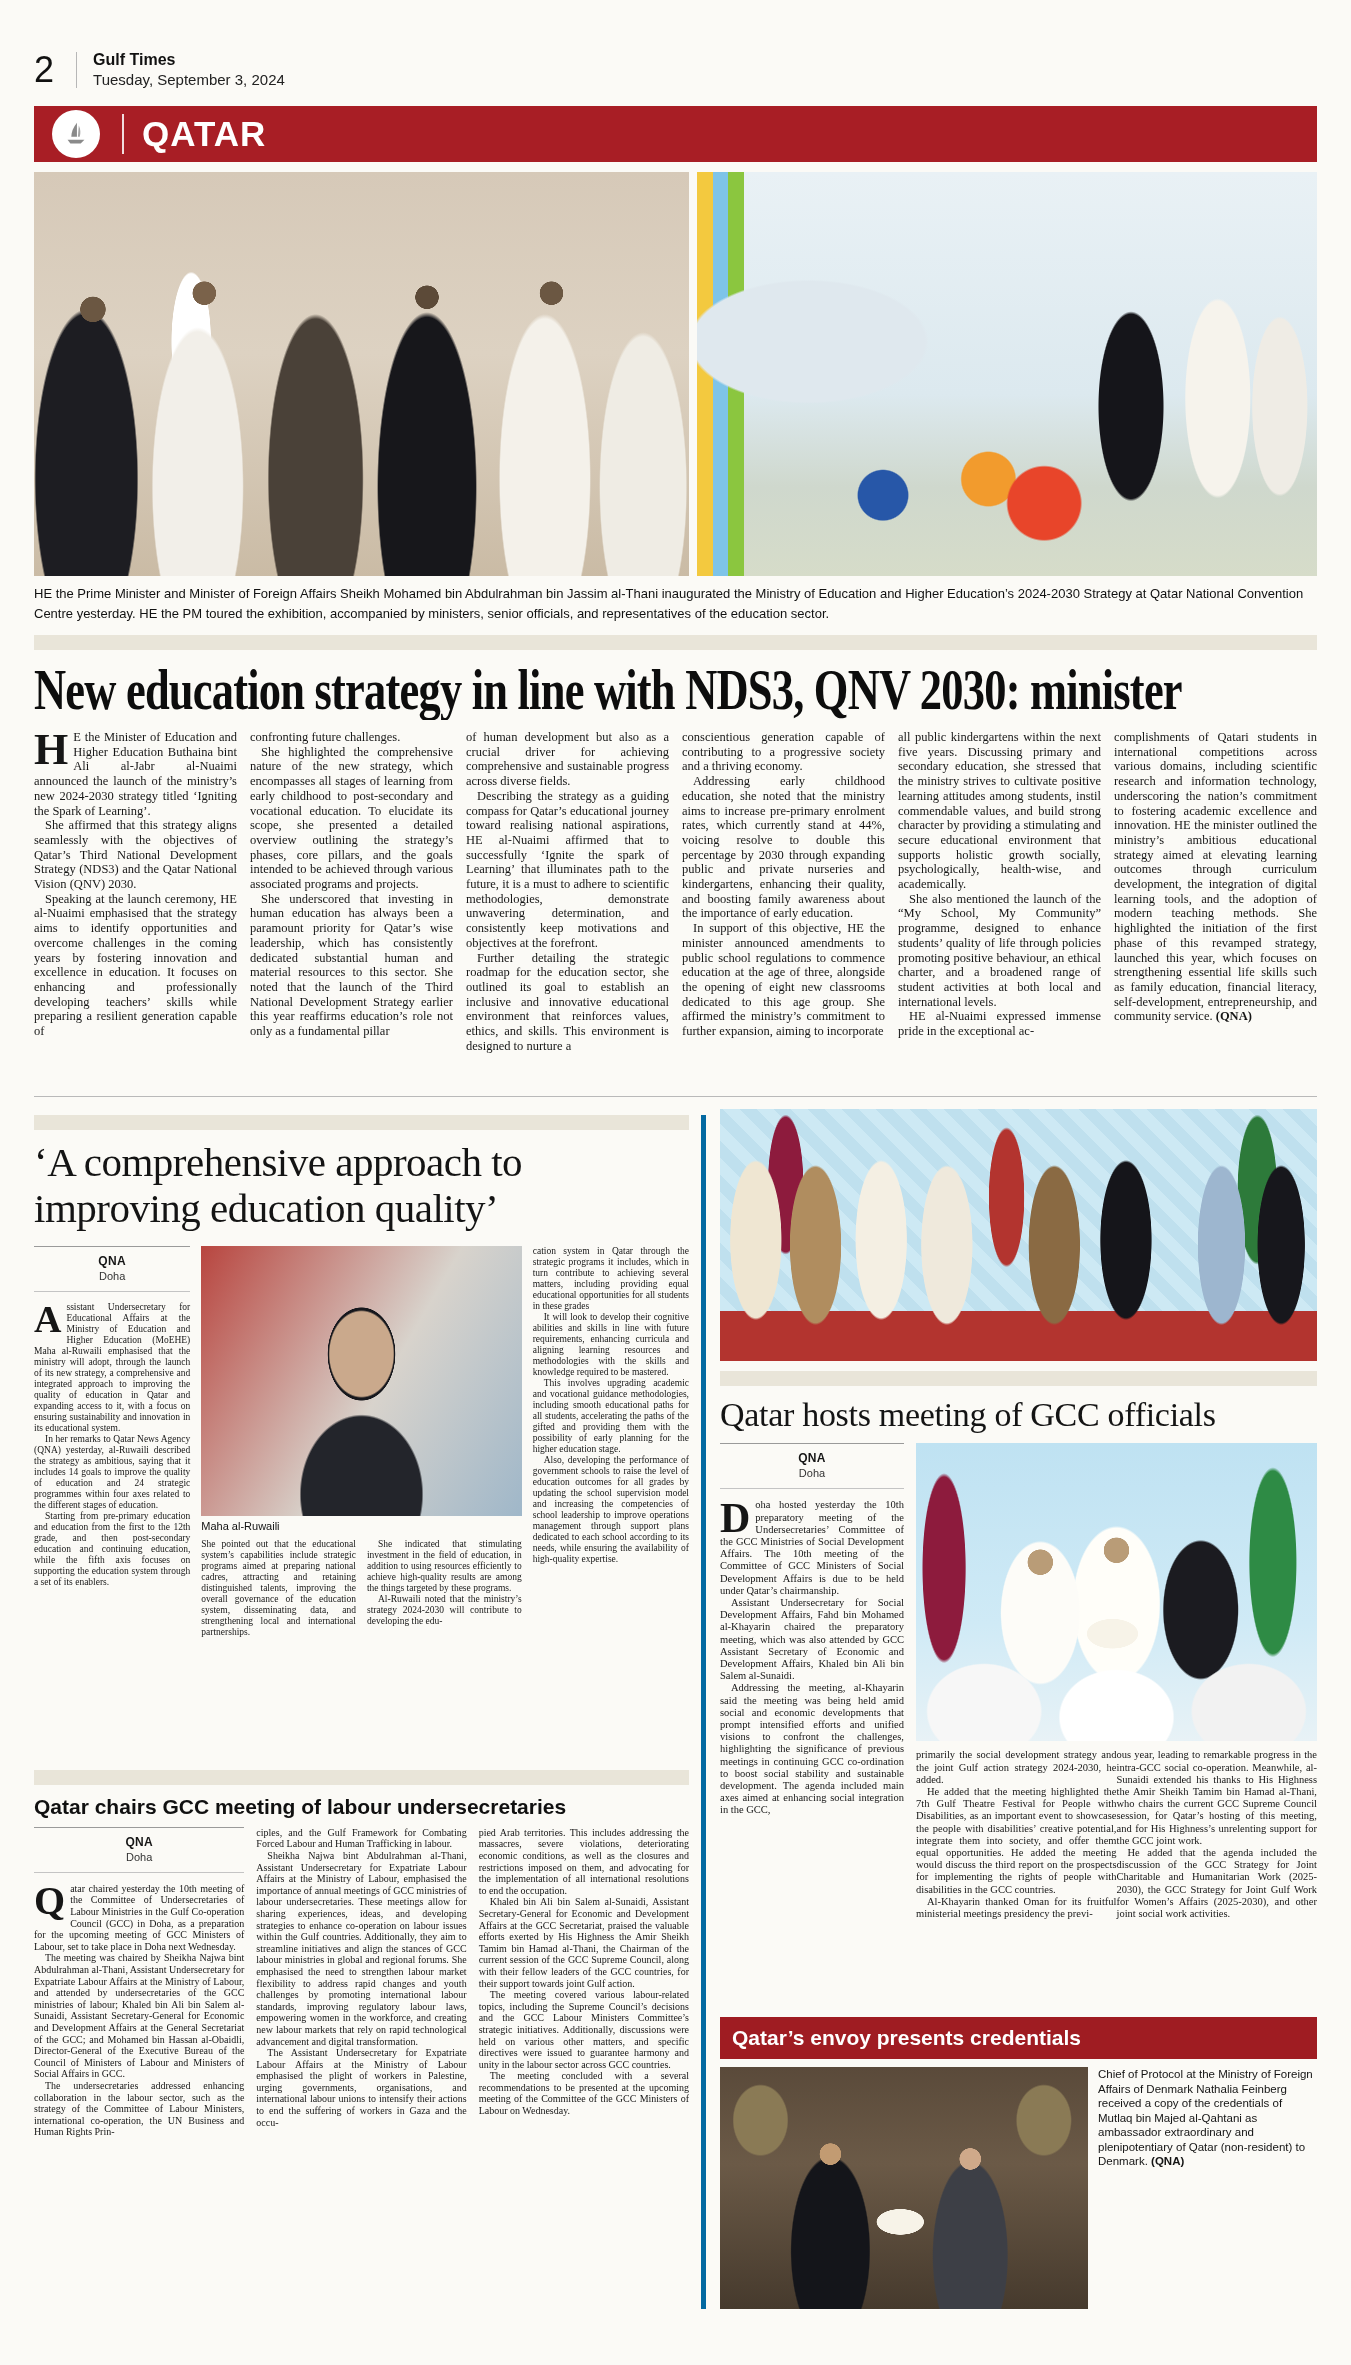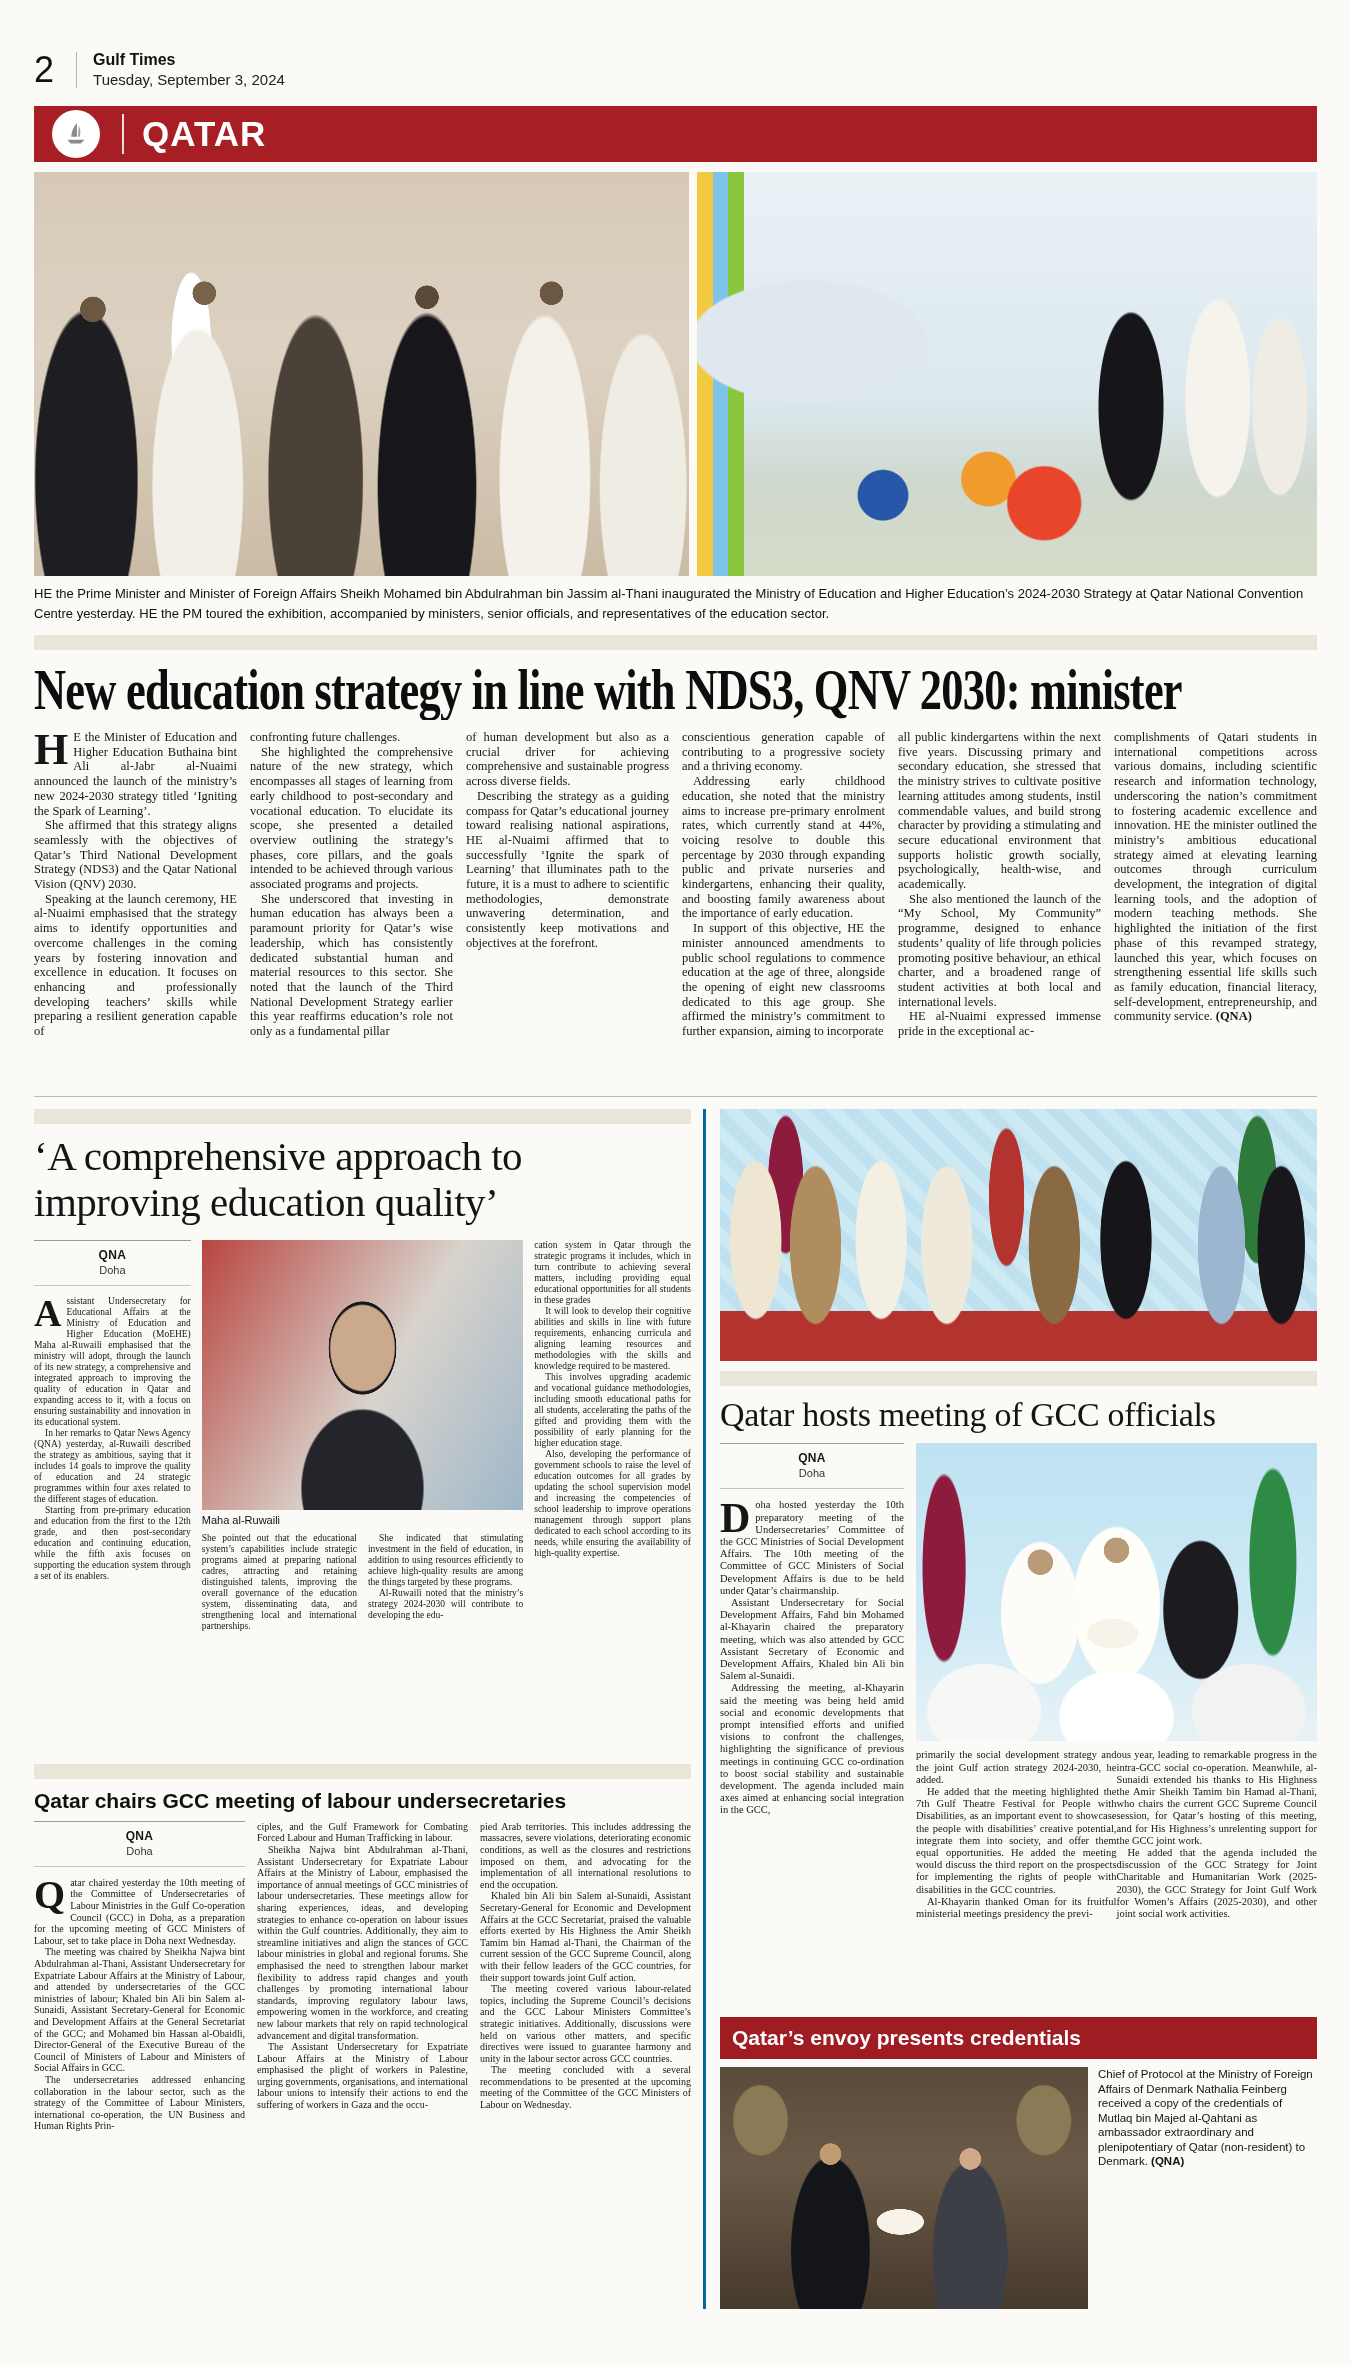--- a/index.html
+++ b/index.html
@@ -105,21 +105,21 @@
   .dc { float:left; font-weight:bold; line-height:.82; padding:2px 5px 0 0; }
   .credit { font-weight:bold; }
   
   .h1 { margin:0 0 10px 0; height:60px; overflow:hidden; }
   .h1x { display:inline-block; transform:scaleX(.78); transform-origin:left center; font-size:57px; line-height:60px; font-weight:bold; letter-spacing:-1px; white-space:nowrap; color:#0d0d0d; }
   .a1-body { display:grid; grid-template-columns:repeat(6,1fr); gap:13px; height:354px; overflow:hidden; margin-bottom:4px; }
   .a1-body p { font-size:12.5px; line-height:14.7px; }
   .dc1 { font-size:44px; }
   
   .row2 { display:flex; }
-  .colL { width:672px; flex:none; padding-right:12px; border-right:3px solid #0369a1; }
+  .colL { width:672px; flex:none; padding-right:12px; border-right:5px solid #0369a1;margin-top:6px; }
   .colR { flex:1; padding-left:14px; }
   
   .h2 { font-size:41px; line-height:1.12; font-weight:400; letter-spacing:-.5px; color:#141414; margin-bottom:14px; }
   .a2-body { display:grid; grid-template-columns:1fr 2.05fr 1fr; gap:11px; height:508px; overflow:hidden; }
   .a2-body p, .twocol p { font-size:9.5px; line-height:11px; }
   .dc2 { font-size:38px; }
   .maha-caption { font-family:"Liberation Sans",sans-serif; font-size:11px; padding:4px 0 7px 0; color:#111; }
   .twocol { columns:2; column-gap:11px; }
   
   .lab { margin-top:16px; }
@@ -183,20 +183,21 @@
         <p class="body-p">Speaking at the launch ceremony, HE al-Nuaimi emphasised that the strategy aims to identify opportunities and overcome challenges in the coming years by fostering innovation and excellence in education. It focuses on enhancing and professionally developing teachers’ skills while preparing a resilient generation capable of</p>
       </div>
       <div>
         <p class="body-p">confronting future challenges.</p>
         <p class="body-p">She highlighted the comprehensive nature of the new strategy, which encompasses all stages of learning from early childhood to post-secondary and vocational education. To elucidate its scope, she presented a detailed overview outlining the strategy’s phases, core pillars, and the goals intended to be achieved through various associated programs and projects.</p>
         <p class="body-p">She underscored that investing in human education has always been a paramount priority for Qatar’s wise leadership, which has consistently dedicated substantial human and material resources to this sector. She noted that the launch of the Third National Development Strategy earlier this year reaffirms education’s role not only as a fundamental pillar</p>
       </div>
       <div>
         <p class="body-p">of human development but also as a crucial driver for achieving comprehensive and sustainable progress across diverse fields.</p>
         <p class="body-p">Describing the strategy as a guiding compass for Qatar’s educational journey toward realising national aspirations, HE al-Nuaimi affirmed that to successfully ‘Ignite the spark of Learning’ that illuminates path to the future, it is a must to adhere to scientific methodologies, demonstrate unwavering determination, and consistently keep motivations and objectives at the forefront.</p>
+        <p class="body-p">Further detailing the strategic roadmap for the education sector, she outlined its goal to establish an inclusive and innovative educational environment that reinforces values, ethics, and skills. This environment is designed to nurture a</p>
       </div>
       <div>
         <p class="body-p">conscientious generation capable of contributing to a progressive society and a thriving economy.</p>
         <p class="body-p">Addressing early childhood education, she noted that the ministry aims to increase pre-primary enrolment rates, which currently stand at 44%, voicing resolve to double this percentage by 2030 through expanding public and private nurseries and kindergartens, enhancing their quality, and boosting family awareness about the importance of early education.</p>
         <p class="body-p">In support of this objective, HE the minister announced amendments to public school regulations to commence education at the age of three, alongside the opening of eight new classrooms dedicated to this age group. She affirmed the ministry’s commitment to further expansion, aiming to incorporate</p>
       </div>
       <div>
         <p class="body-p">all public kindergartens within the next five years. Discussing primary and secondary education, she stressed that the ministry strives to cultivate positive learning attitudes among students, instil commendable values, and build strong character by providing a stimulating and secure educational environment that supports holistic growth socially, psychologically, health-wise, and academically.</p>
         <p class="body-p">She also mentioned the launch of the “My School, My Community” programme, designed to enhance students’ quality of life through policies promoting positive behaviour, an ethical charter, and a broadened range of student activities at both local and international levels.</p>
         <p class="body-p">HE al-Nuaimi expressed immense pride in the exceptional ac-</p>

